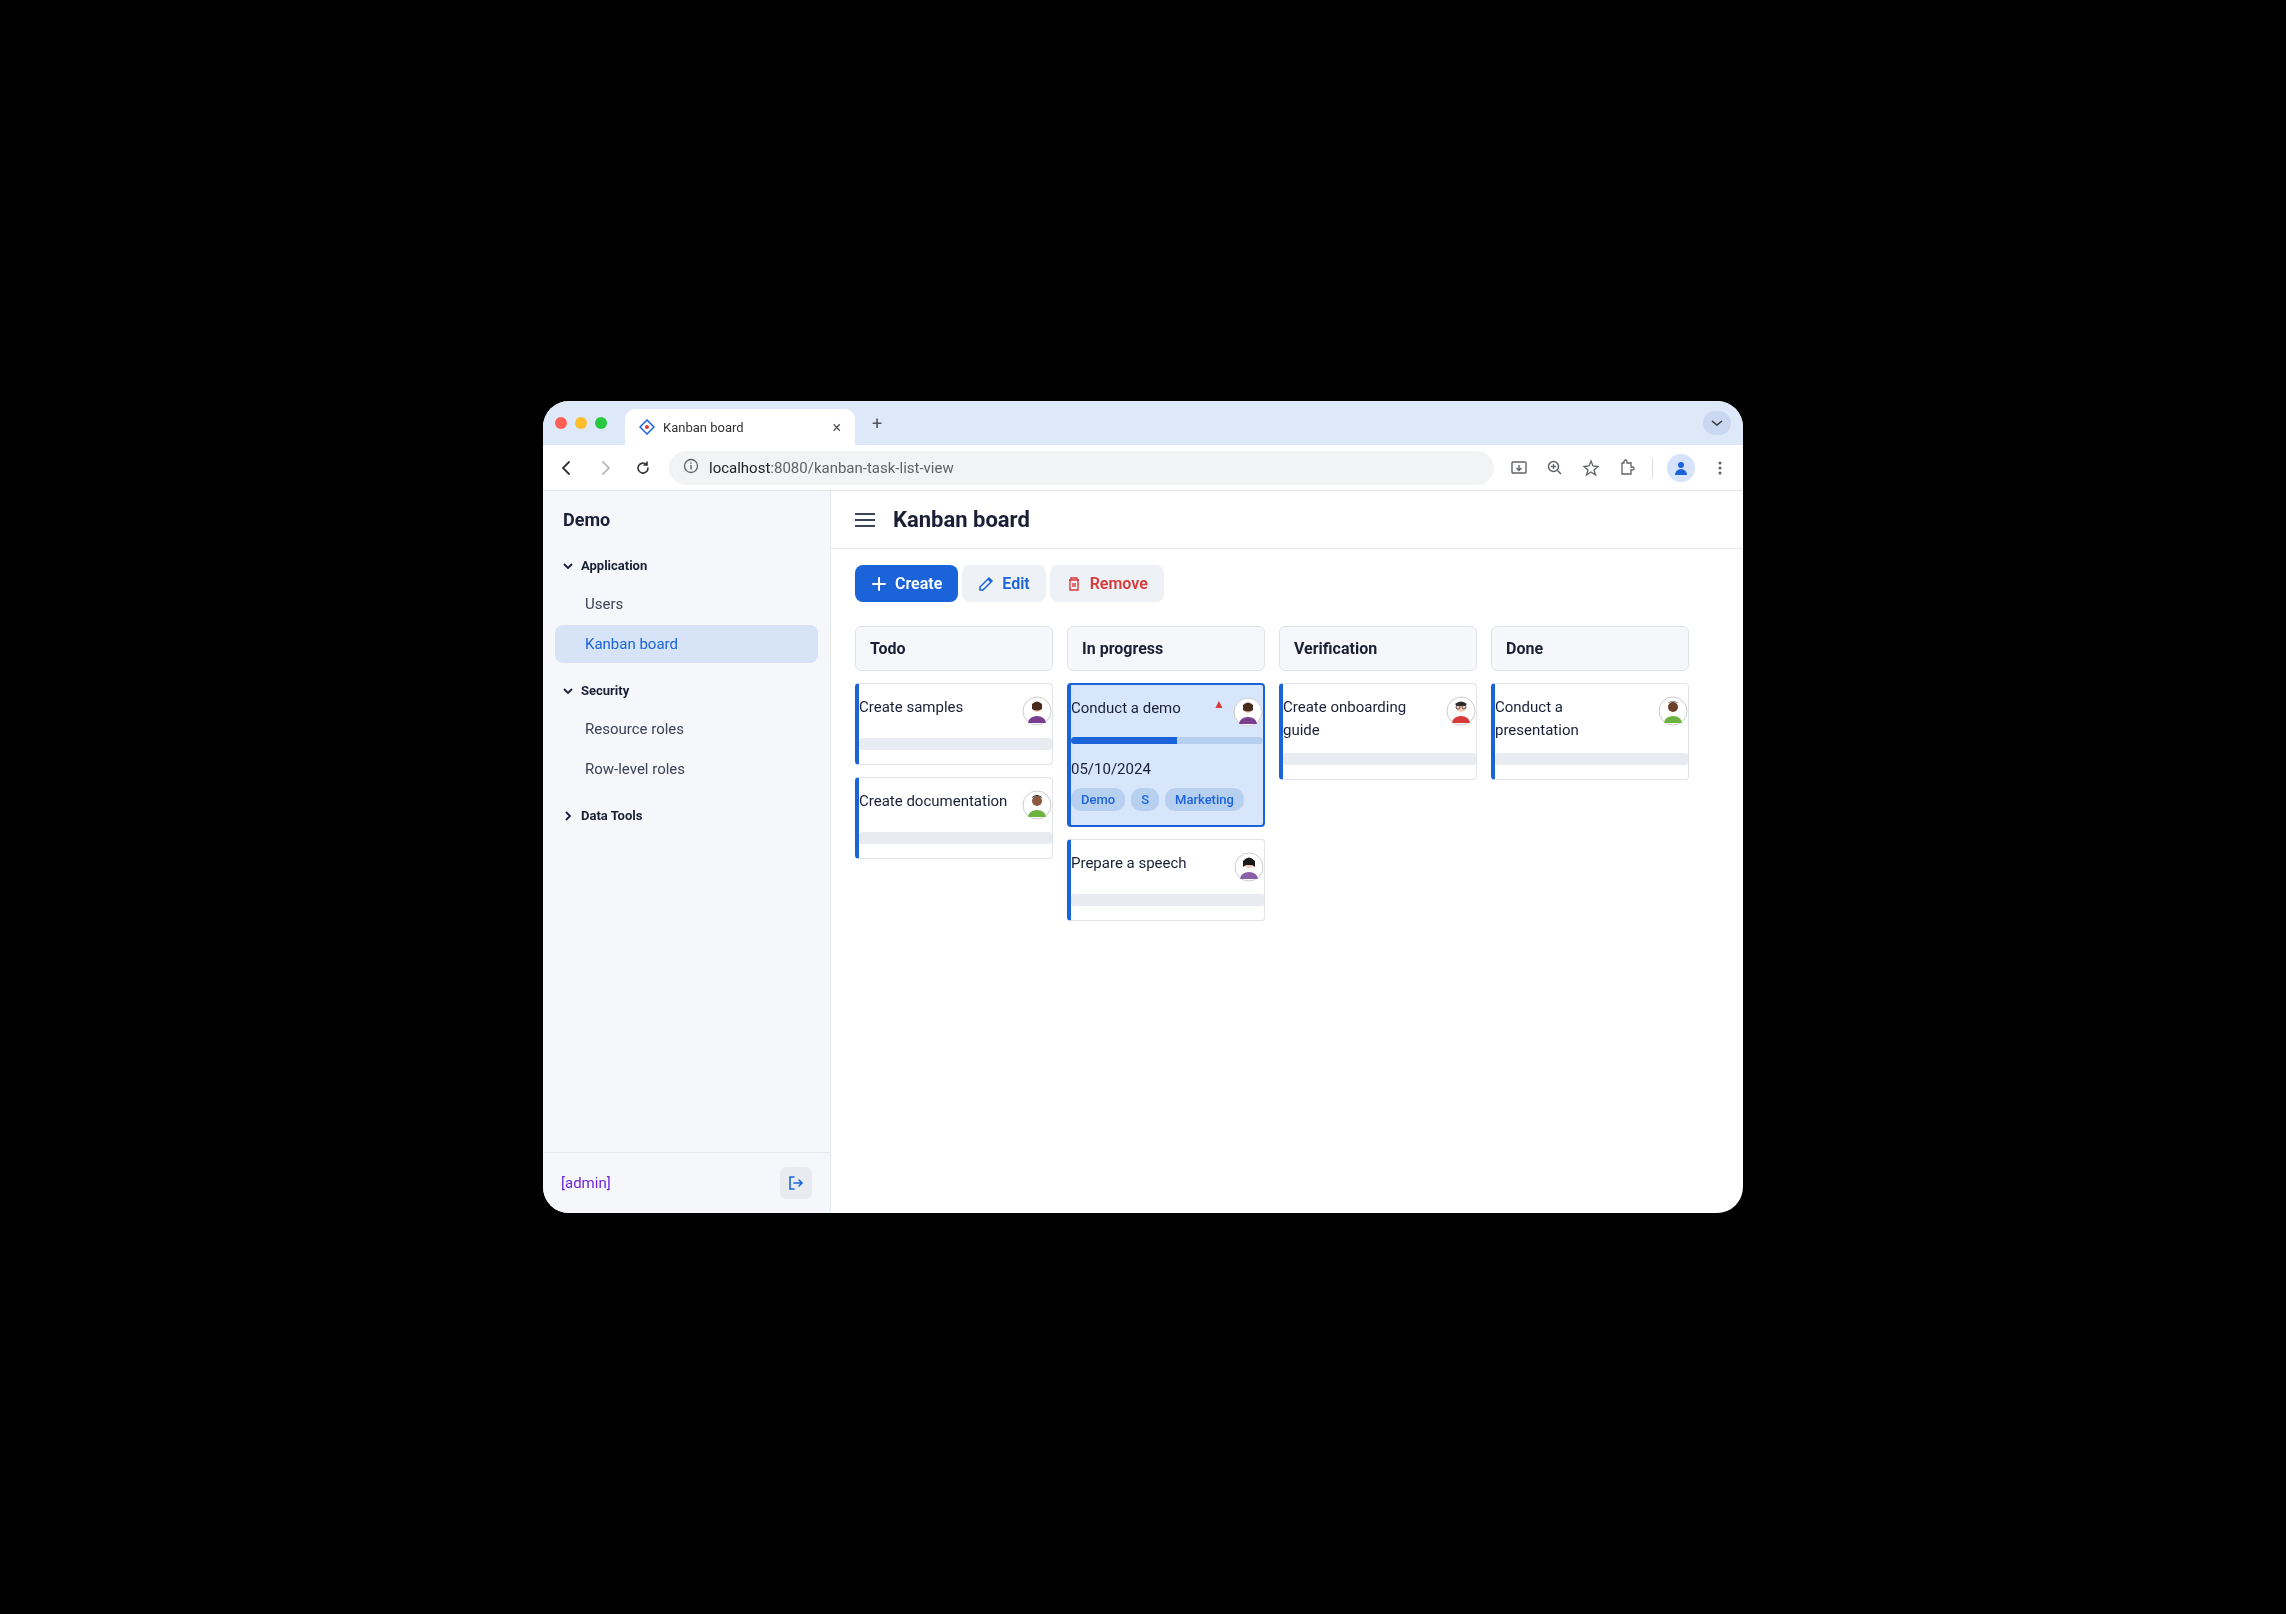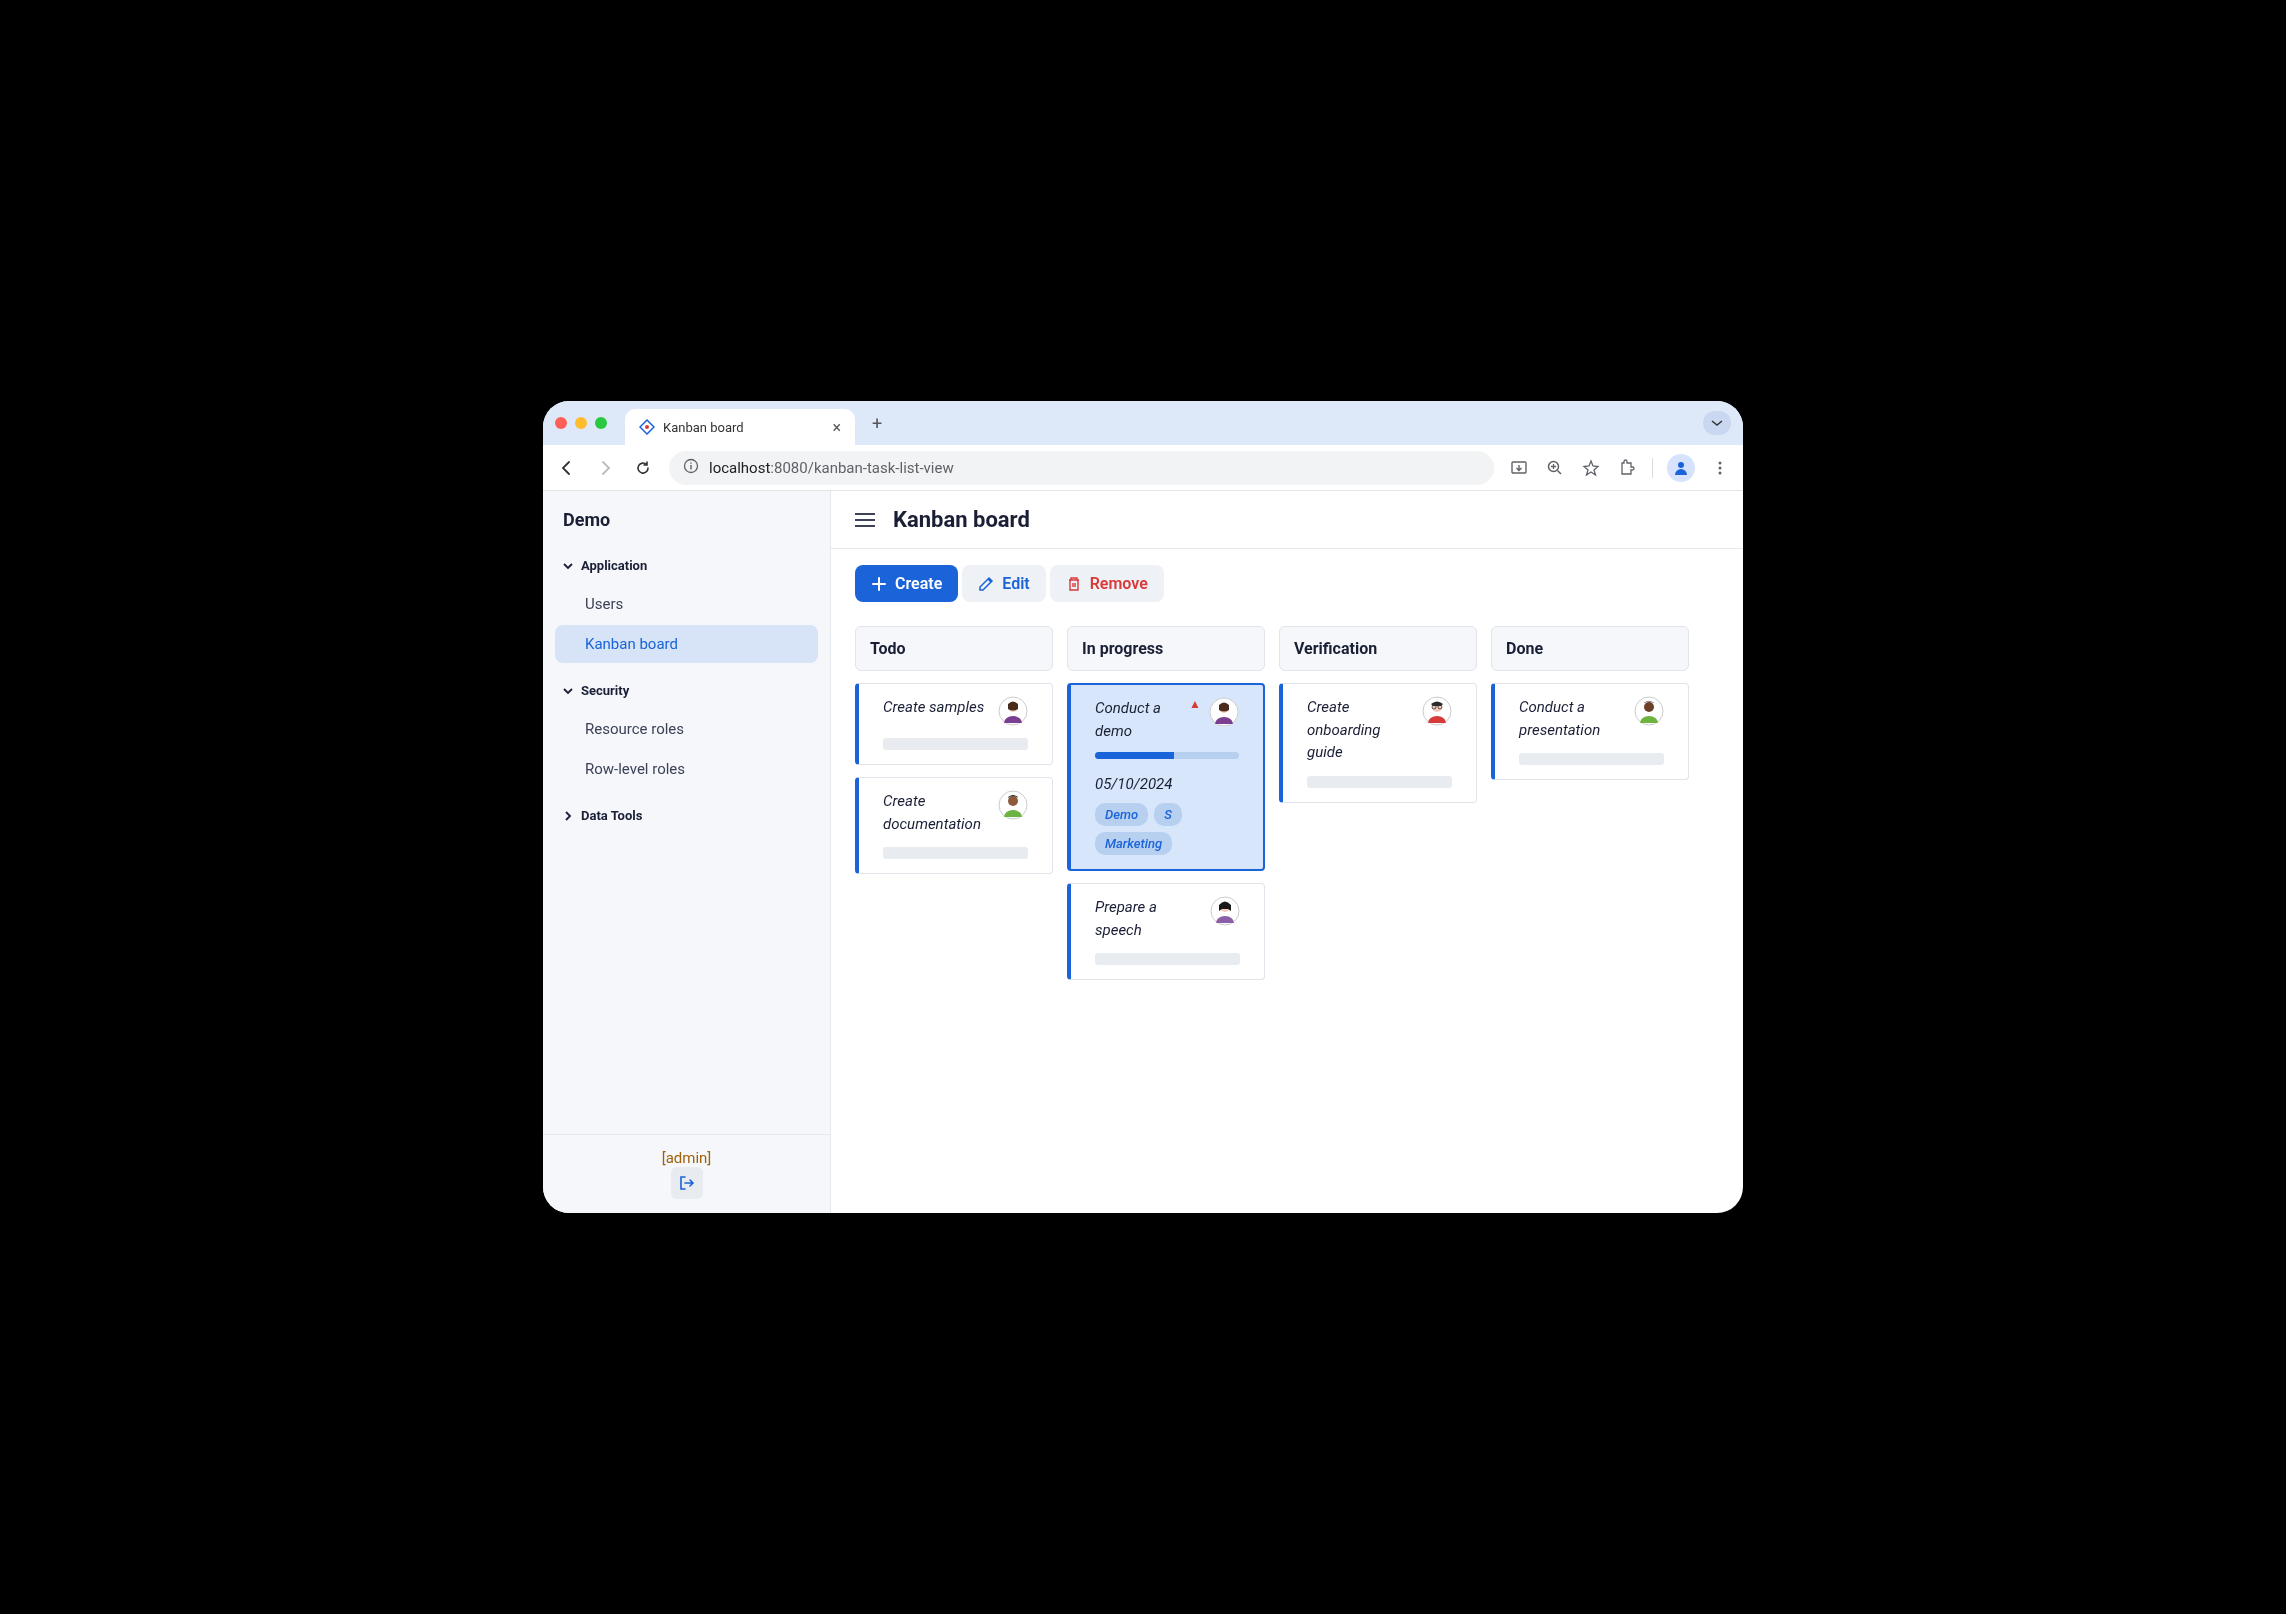--- a/index.html
+++ b/index.html
@@ -32,39 +32,39 @@
 
 
 .app { flex: 1; display: flex; overflow: hidden; }
 .sidebar { width: 288px; background: #f5f7fa; border-right: 1px solid #e5e8ec; display: flex; flex-direction: column; }
 .sidebar-header { padding: 18px 20px 14px; font-size: 18px; font-weight: 700; color: #1a1f36; }
 .nav-group { padding: 4px 8px; }
 .nav-group-header { display: flex; align-items: center; gap: 6px; padding: 10px 10px; font-size: 13px; font-weight: 700; color: #1a1f36; cursor: pointer; }
 .chevron { display: inline-flex; }
 .nav-item { padding: 10px 14px 10px 30px; font-size: 15px; color: #3c4257; cursor: pointer; border-radius: 8px; margin: 2px 4px; }
 .nav-item.active { background: #d7e4f7; color: #1a63d9; }
-.sidebar-footer { margin-top: auto; border-top: 1px solid #e5e8ec; padding: 14px 18px; display: flex; align-items: center; justify-content: space-between; font-size: 15px; color: #a16207; flex-direction: column; }
+.sidebar-footer { margin-top: auto; border-top: 1px solid #e5e8ec; padding: 14px 18px; display: flex; align-items: center; justify-content: space-between; font-size: 15px; color: #6d28d9; }
 .logout-btn { width: 32px; height: 32px; background: #e8ecf1; border-radius: 6px; display: flex; align-items: center; justify-content: center; cursor: pointer; }
 
 .main { flex: 1; display: flex; flex-direction: column; overflow: hidden; }
 .main-header { display: flex; align-items: center; gap: 18px; padding: 16px 24px; border-bottom: 1px solid #e5e8ec; }
 .hamburger { display: flex; flex-direction: column; gap: 4px; cursor: pointer; }
 .hamburger span { width: 20px; height: 2px; background: #3c4257; }
 .page-title { font-size: 22px; font-weight: 700; color: #1a1f36; }
 
 .toolbar { display: flex; gap: 4px; padding: 16px 24px; }
 .btn { display: inline-flex; align-items: center; gap: 8px; padding: 9px 16px; border-radius: 8px; font-size: 16px; font-weight: 600; cursor: pointer; border: none; }
 .btn-primary { background: #1a63d9; color: #fff; }
 .btn-secondary { background: #eef1f5; color: #1a63d9; }
 .btn-danger { background: #eef1f5; color: #d83a3a; }
 
 .board { flex: 1; overflow: auto; padding: 8px 24px 24px; display: flex; gap: 14px; align-items: flex-start; }
 .col { width: 198px; flex-shrink: 0; }
 .col-header { background: #f5f7fa; border: 1px solid #e0e4ea; border-radius: 6px; padding: 12px 14px; font-size: 16px; font-weight: 700; color: #1a1f36; margin-bottom: 12px; }
-.card { background: #fff; border: 1px solid #e0e4ea; border-left: 4px solid #1a63d9; border-radius: 4px; padding: 12px 24px 14px; margin-bottom: 12px; cursor: pointer; position: relative; font-style: italic; }
+.card { background: #fff; border: 1px solid #e0e4ea; border-left: 4px solid #1a63d9; border-radius: 4px; padding: 12px 0 14px; margin-bottom: 12px; cursor: pointer; position: relative; }
 .card.selected { border: 2px solid #1a63d9; border-left: 4px solid #1a63d9; background: #d7e6fb; }
 .card-top { display: flex; align-items: flex-start; justify-content: space-between; gap: 8px; }
 .card-title { font-size: 15px; color: #1a1f36; line-height: 1.5; word-break: break-word; flex: 1; }
 .card-flag { color: #d83a3a; font-size: 12px; }
 .avatar { width: 30px; height: 30px; border-radius: 50%; flex-shrink: 0; display: inline-block; }
 .avatar svg { width: 100%; height: 100%; }
 .card-placeholder { height: 12px; background: #e8ecf1; border-radius: 3px; margin-top: 12px; }
 .progress { height: 7px; background: #b8d0f0; border-radius: 4px; margin-top: 10px; overflow: hidden; }
 .progress-bar { height: 100%; background: #1a63d9; }
 .card-date { font-size: 15px; color: #1a1f36; margin-top: 16px; }

